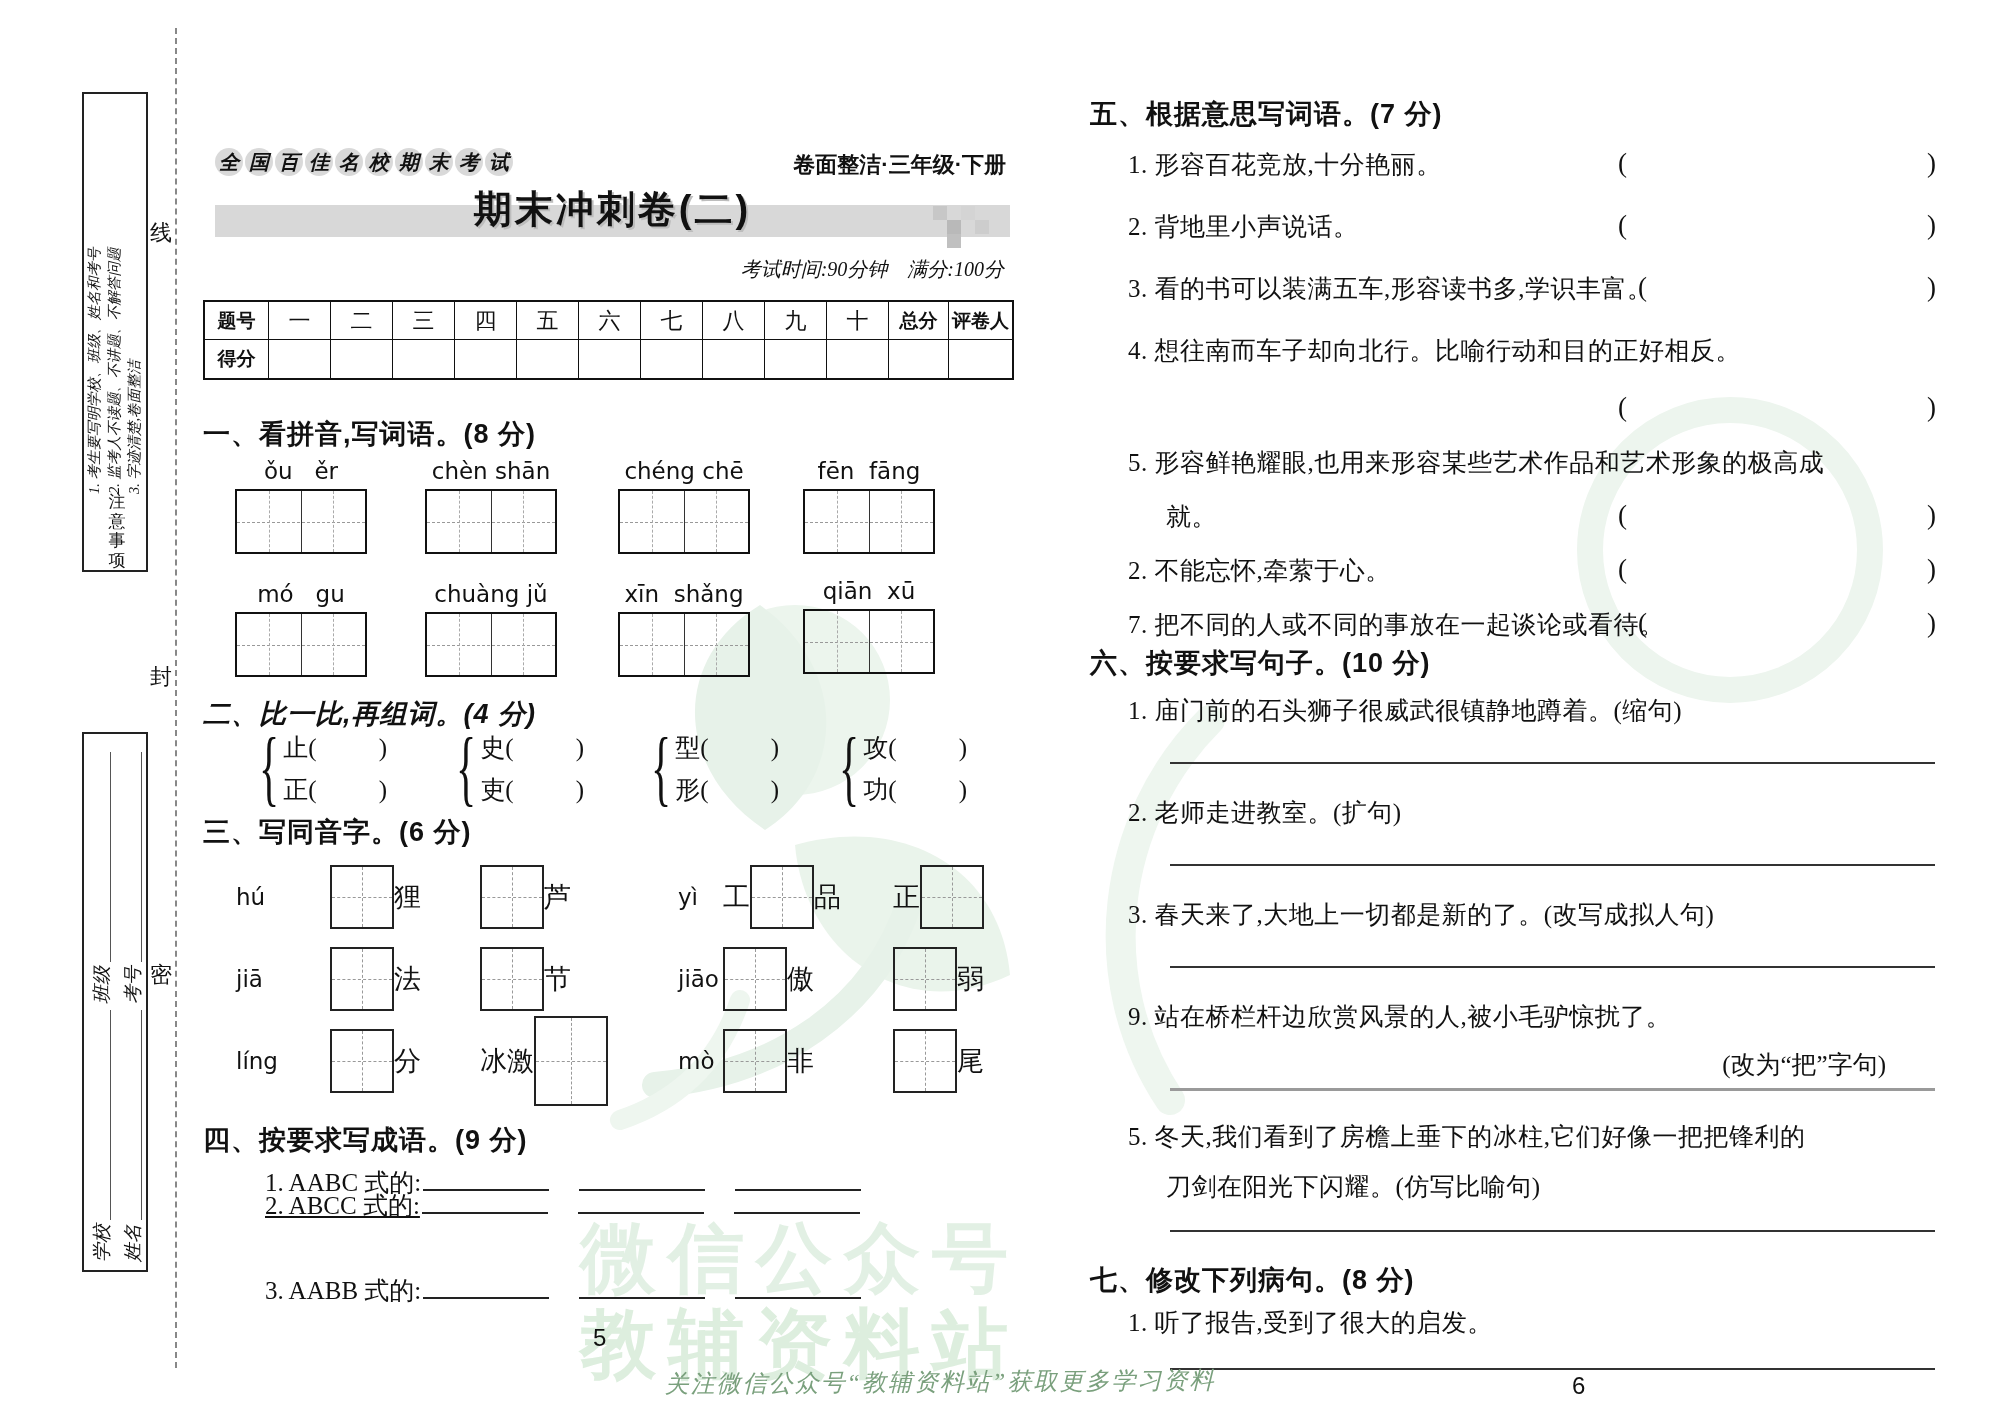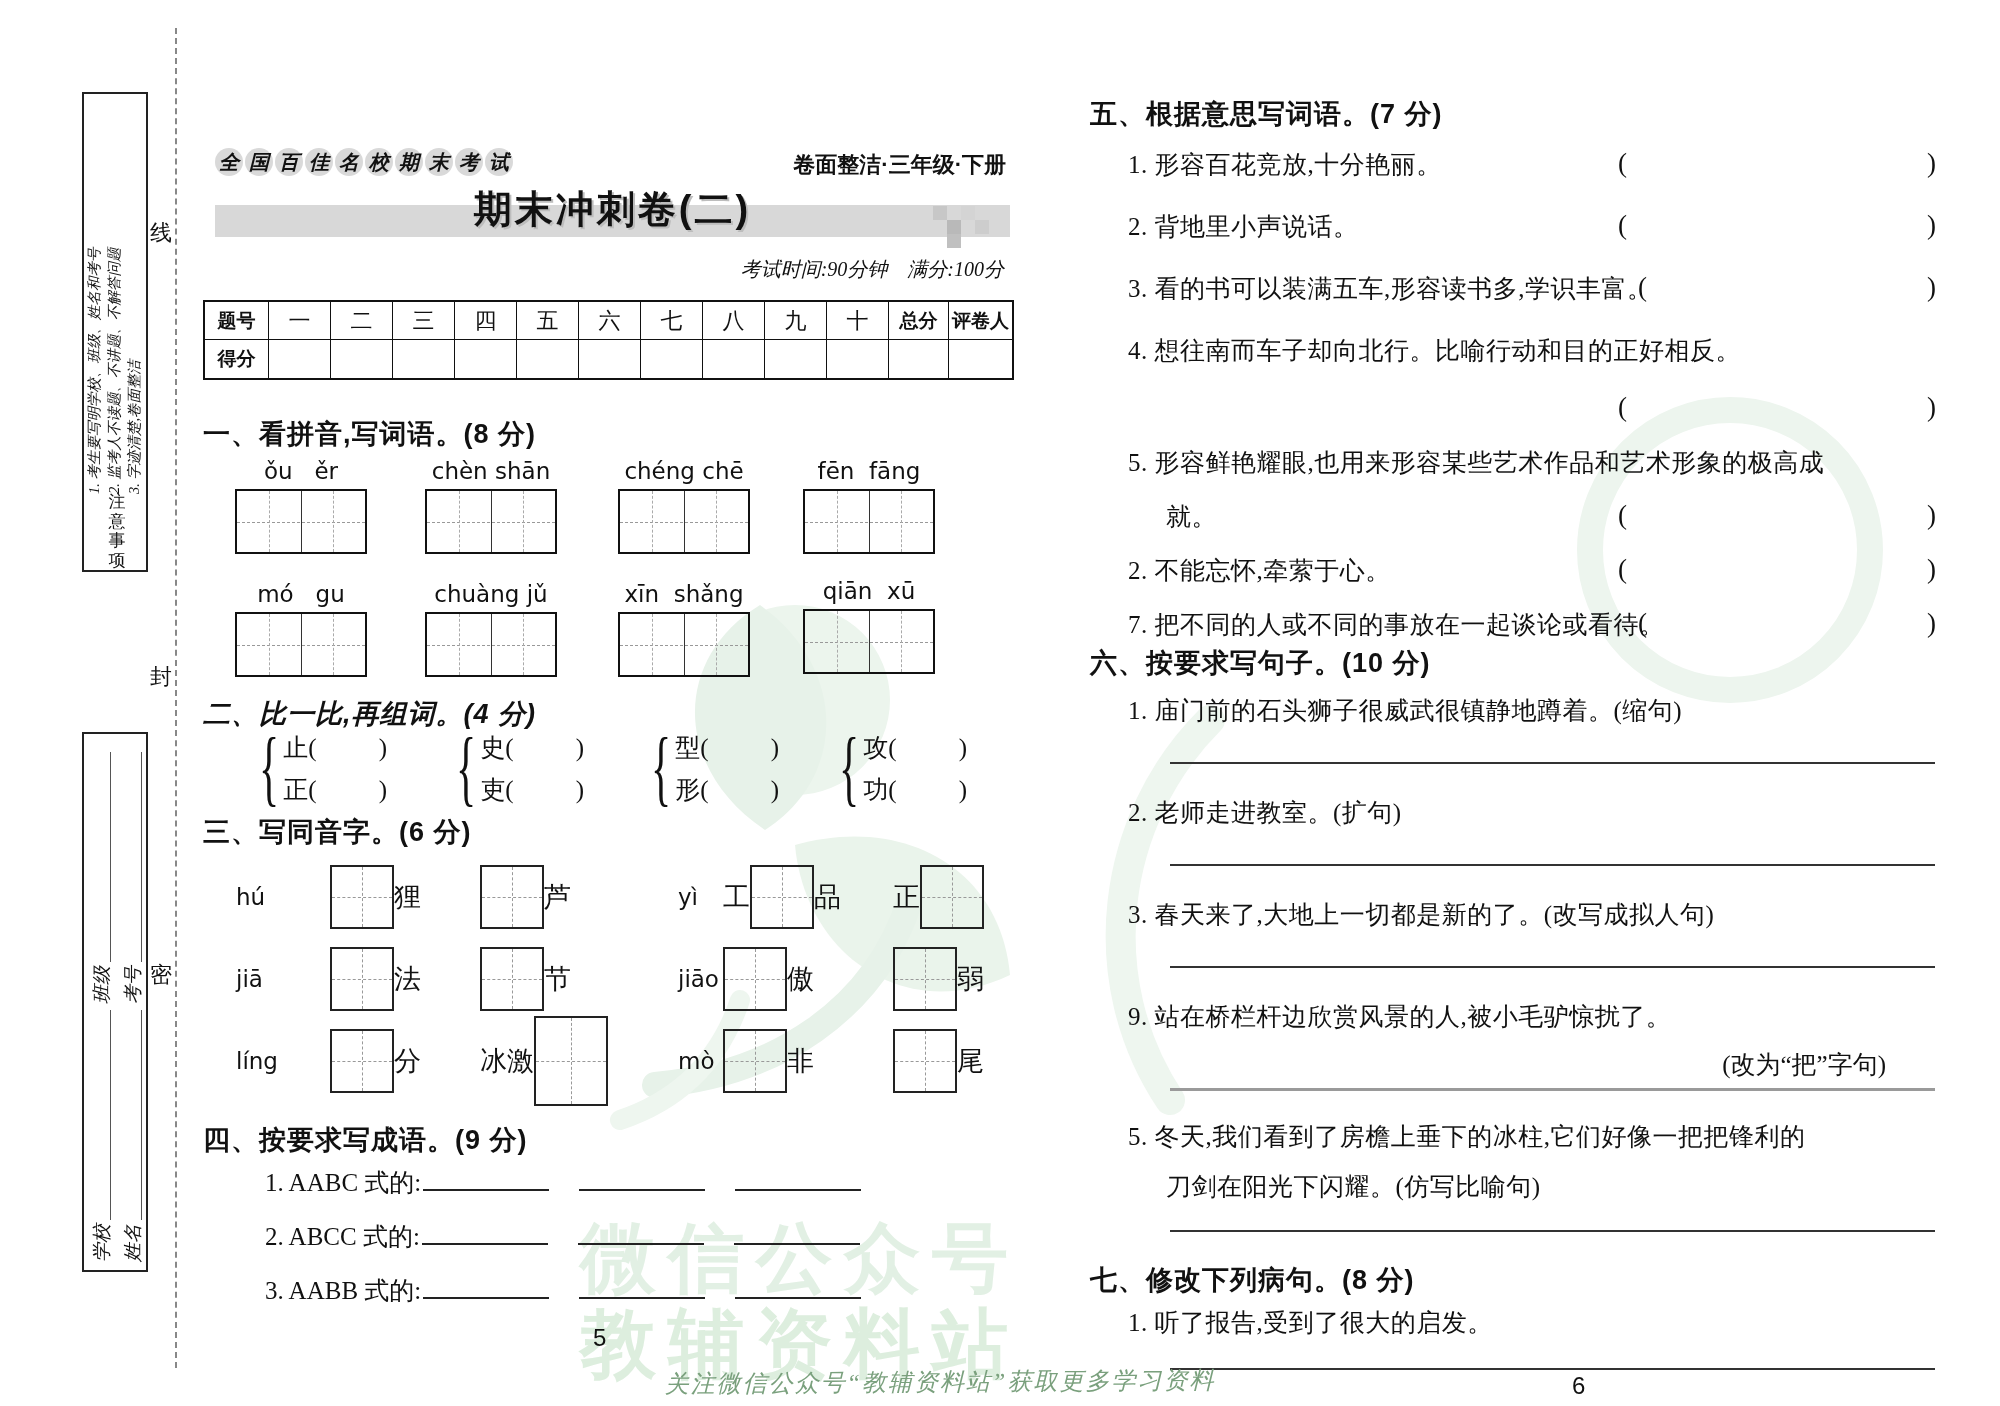--- a/index.html
+++ b/index.html
@@ -457,21 +457,21 @@
             <i class="dv"></i>
           </div>
           <span class="s3ch">尾</span>
         </div>
       </div>
     </div>
 
   <div class="sec-h" style="top:1122px;">四、按要求写成语。(9 分)</div>
   <div id="s4items">
       <div class="s4item" style="top: 1164px;"><span>1. AABC 式的:</span><span class="blank first"></span><span class="blank"></span><span class="blank"></span></div>
-      <div class="s4item" style="top: 1218px;"><span>2. ABCC 式的:</span><span class="blank first"></span><span class="blank"></span><span class="blank"></span></div>
+      <div class="s4item" style="top: 1187px; text-decoration: underline;"><span>2. ABCC 式的:</span><span class="blank first"></span><span class="blank"></span><span class="blank"></span></div>
       <div class="s4item" style="top: 1272px;"><span>3. AABB 式的:</span><span class="blank first"></span><span class="blank"></span><span class="blank"></span></div>
     </div>
 
   <div class="pagenum" style="left:390px;top:1324px;">5</div>
 </div>
 
 <div class="rpage">
   <div class="sec-h" style="top:96px;">五、根据意思写词语。(7 分)</div>
   <div id="s5items">
       <div class="q" style="top: 148px;">1. 形容百花竞放,十分艳丽。</div>

